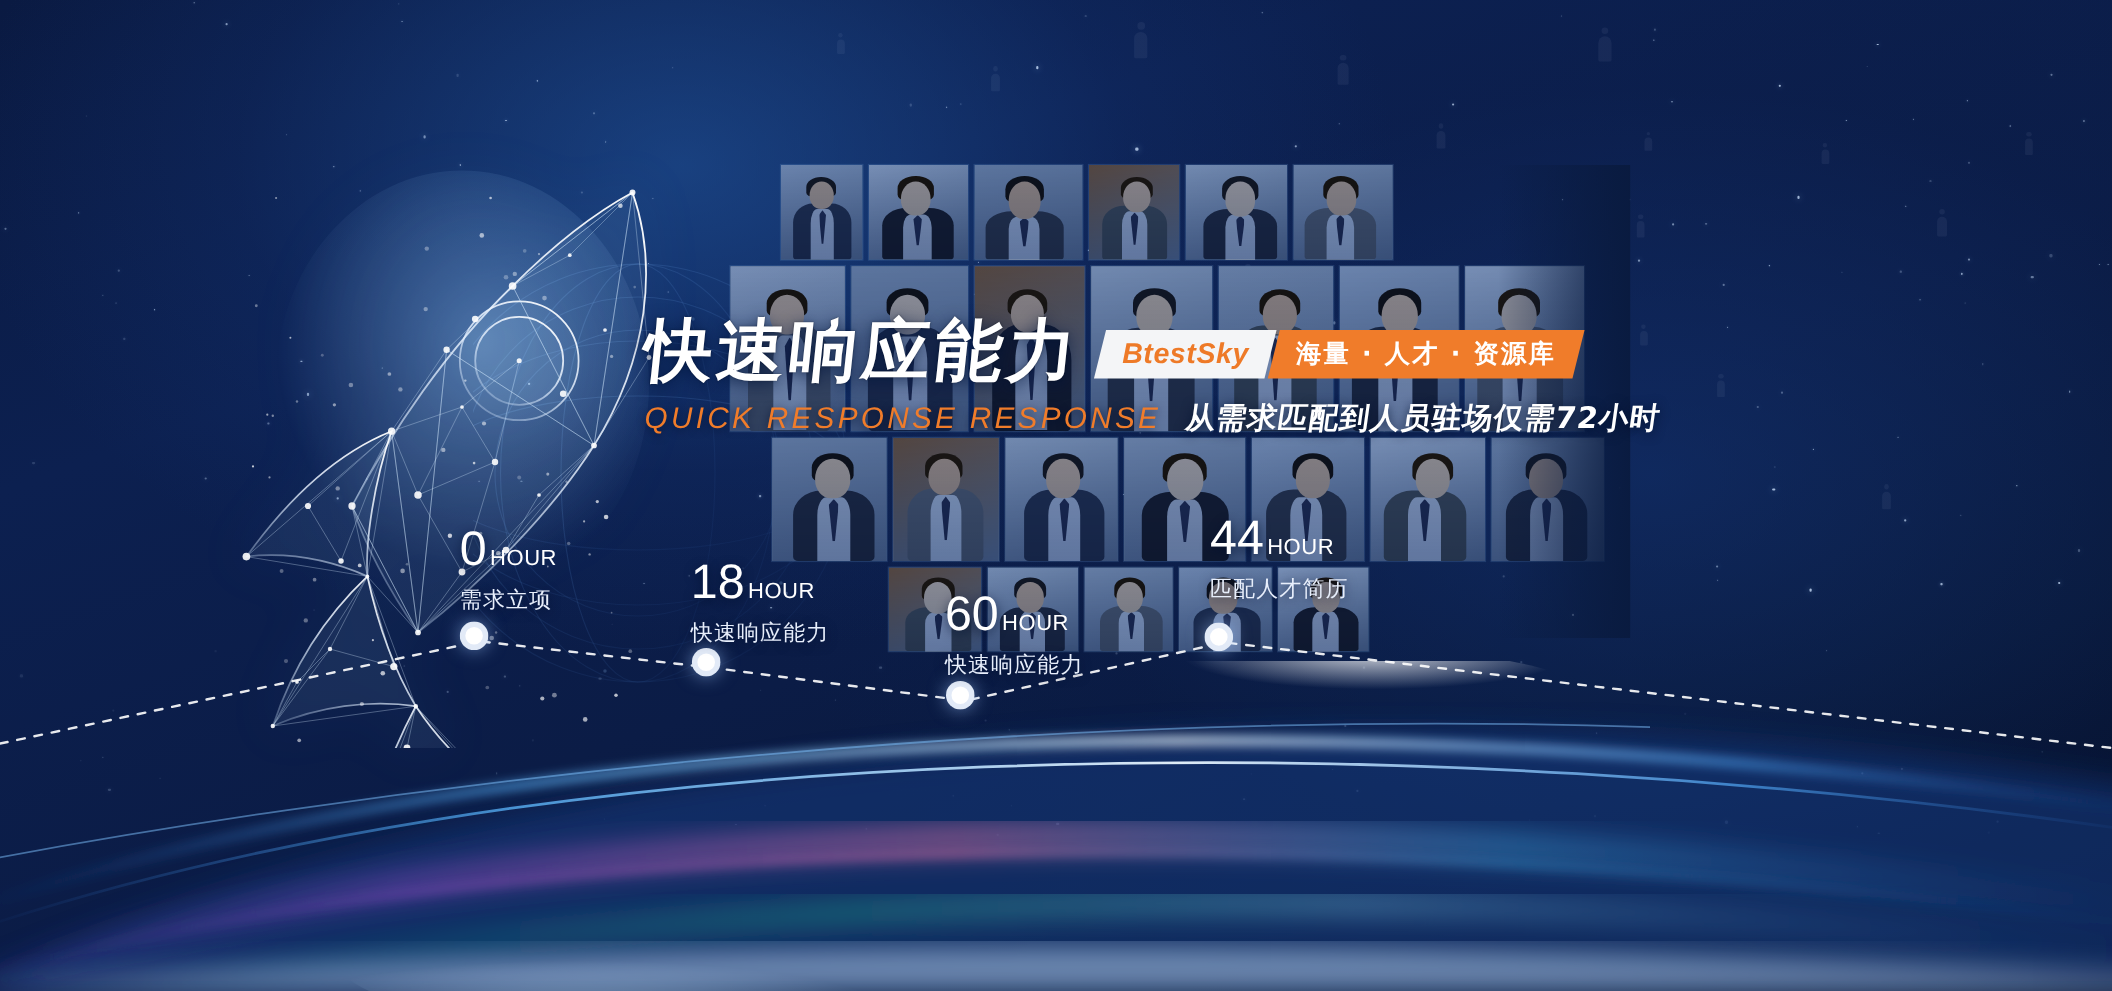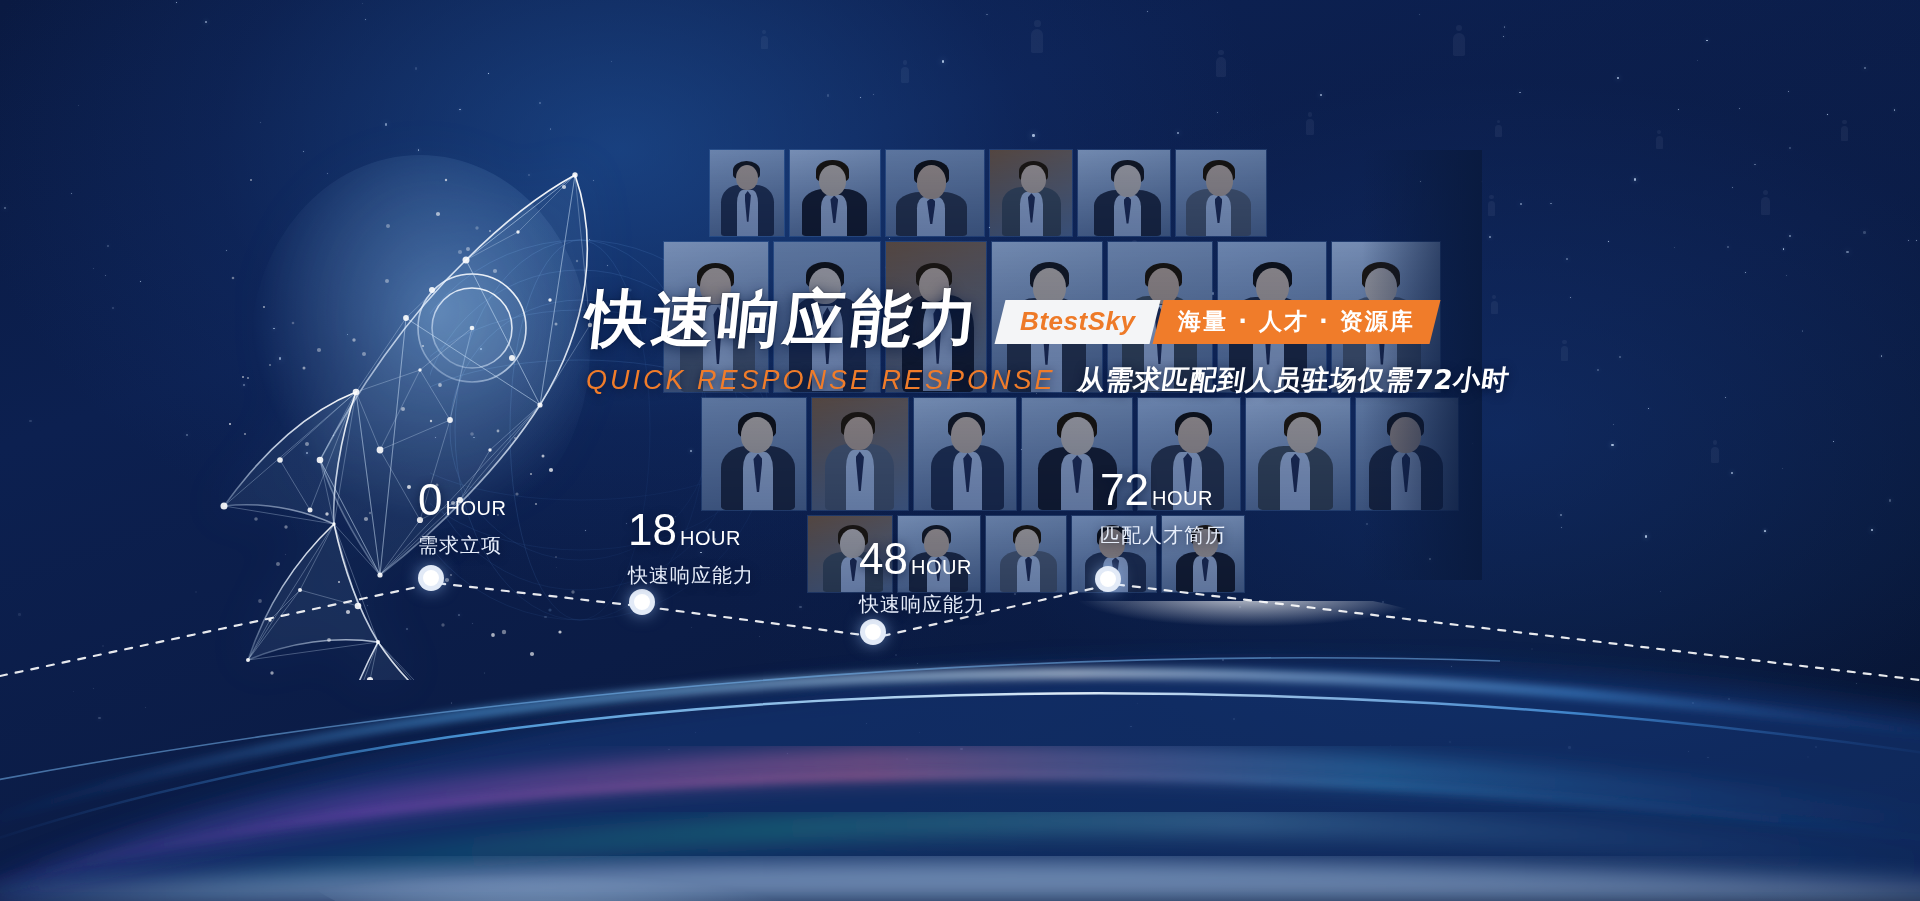--- a/index.html
+++ b/index.html
@@ -896,30 +896,30 @@
       <div>
         <span class="tl-num">18</span><span class="tl-hour">HOUR</span>
       </div>
       <div class="tl-desc">快速响应能力</div>
         </div>
         <div class="tl-node">
           <div class="tl-dot" style="left:860px;top:619px;position:absolute"></div>
         </div>
         <div class="tl-label" style="left: 859px; top: 537px; position: absolute;">
       <div>
-        <span class="tl-num">48</span><span class="tl-hour">HOUR</span>
+        <span class="tl-num">60</span><span class="tl-hour">HOUR</span>
       </div>
       <div class="tl-desc">快速响应能力</div>
         </div>
         <div class="tl-node">
           <div class="tl-dot" style="left:1095px;top:566px;position:absolute"></div>
         </div>
         <div class="tl-label" style="left: 1100px; top: 468px; position: absolute;">
       <div>
-        <span class="tl-num">72</span><span class="tl-hour">HOUR</span>
+        <span class="tl-num">44</span><span class="tl-hour">HOUR</span>
       </div>
       <div class="tl-desc">匹配人才简历</div>
         </div>
       </div>
   </div>
 
   <div class="aurora">
     <svg width="1920" height="300" viewBox="0 0 1920 300" preserveAspectRatio="none">
       <defs>
         <linearGradient id="a1" x1="0" y1="0" x2="1" y2="0">

